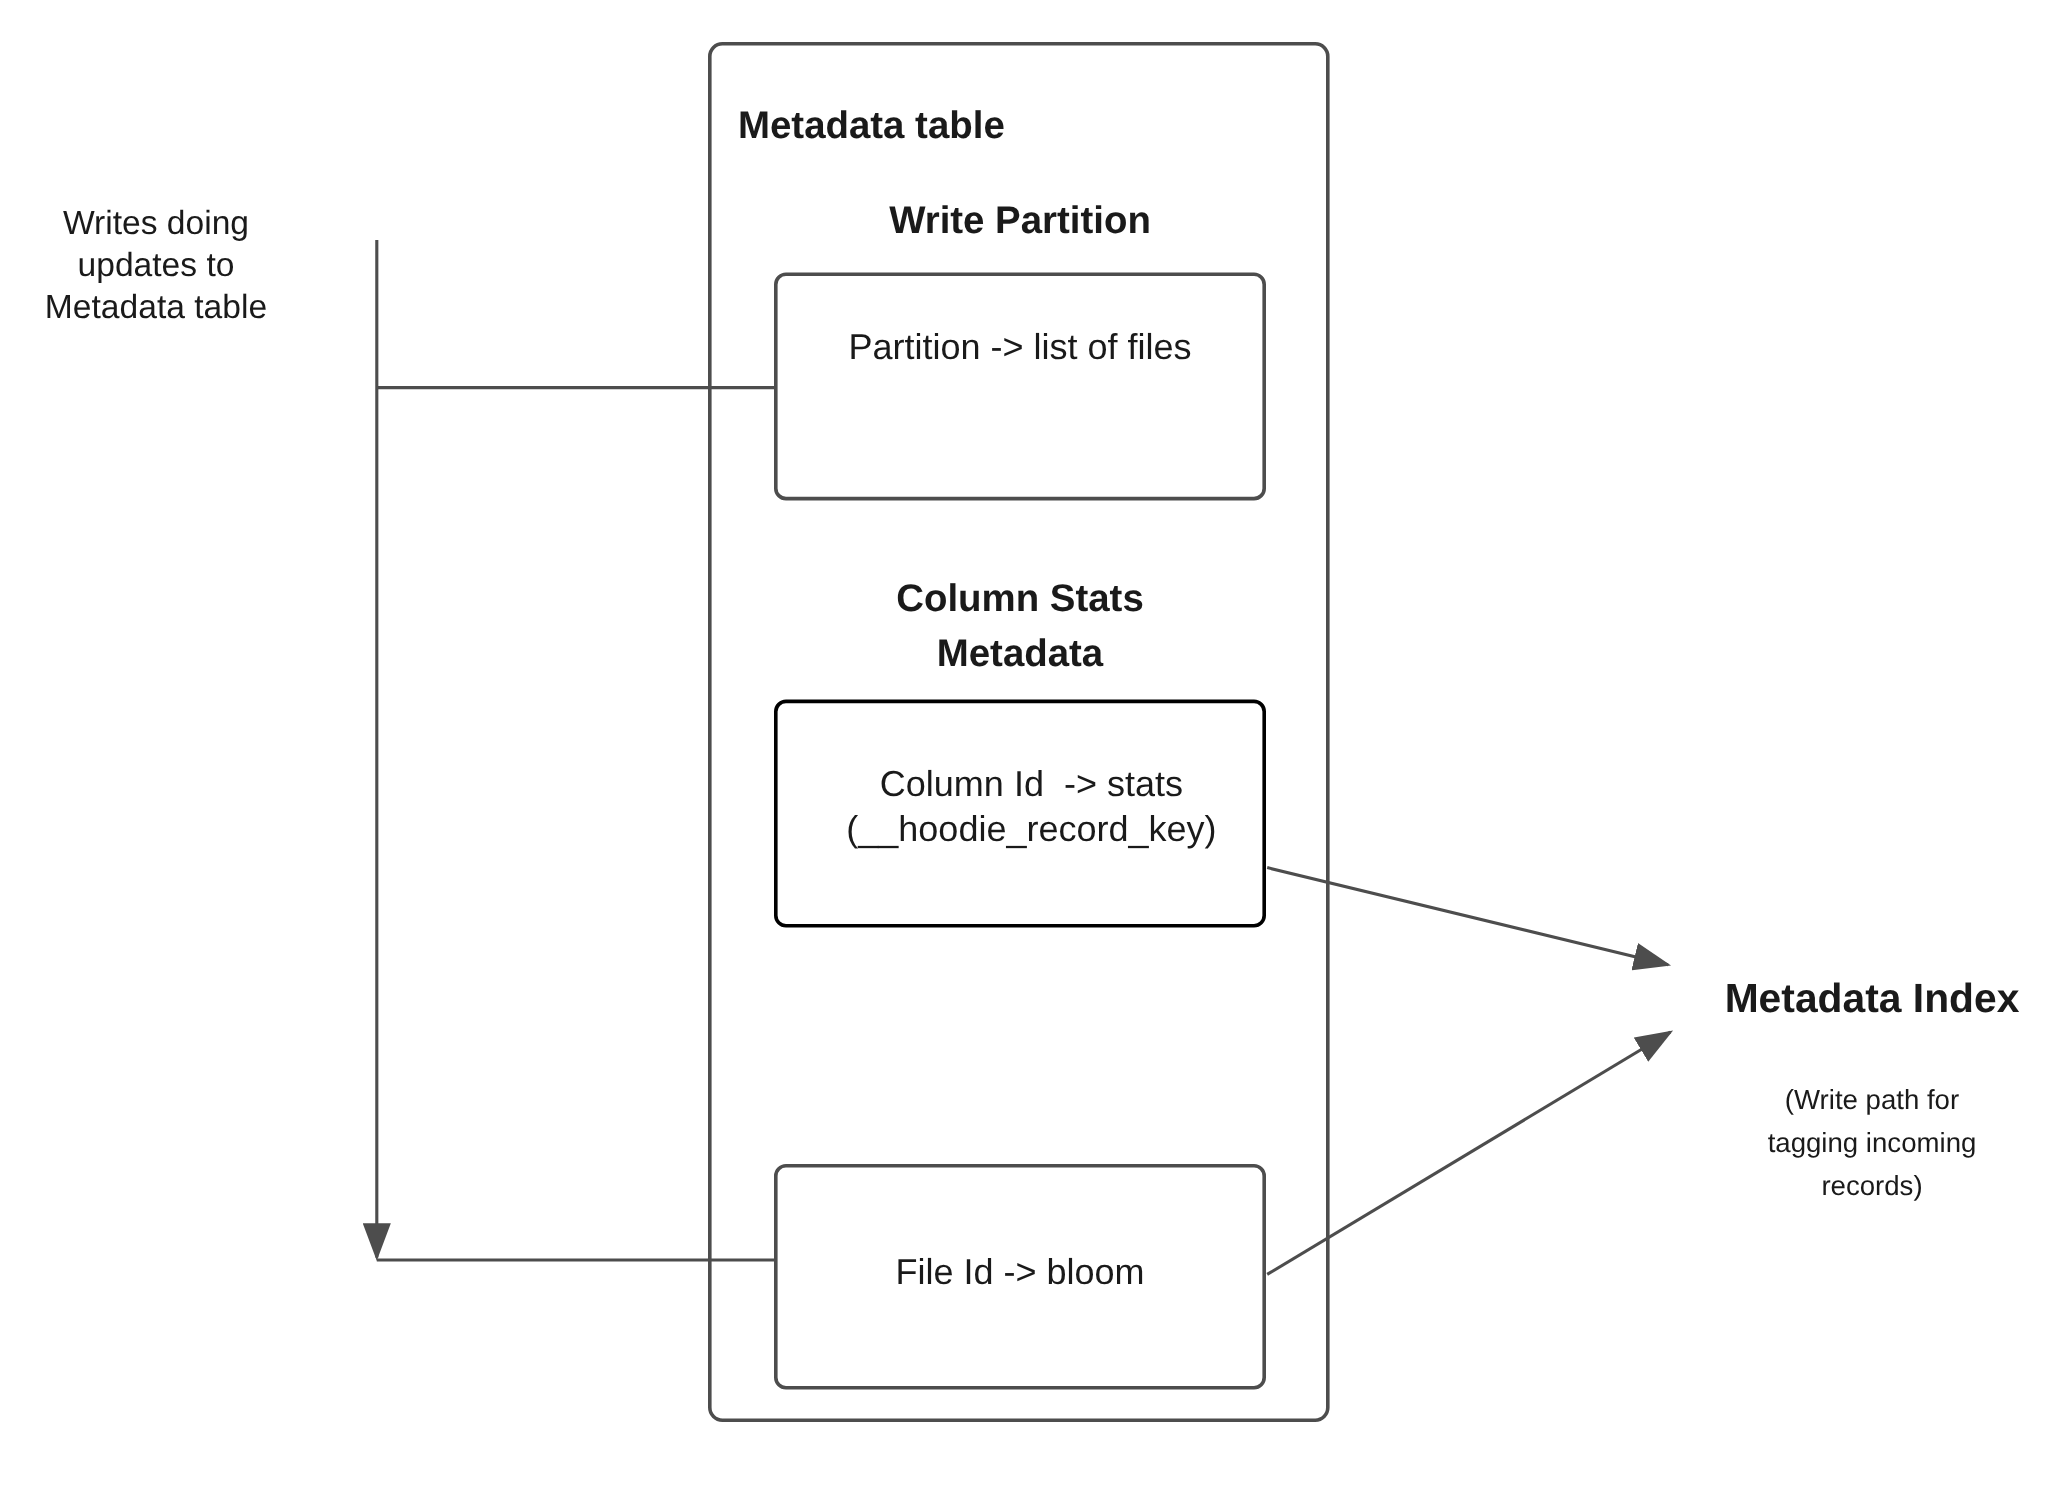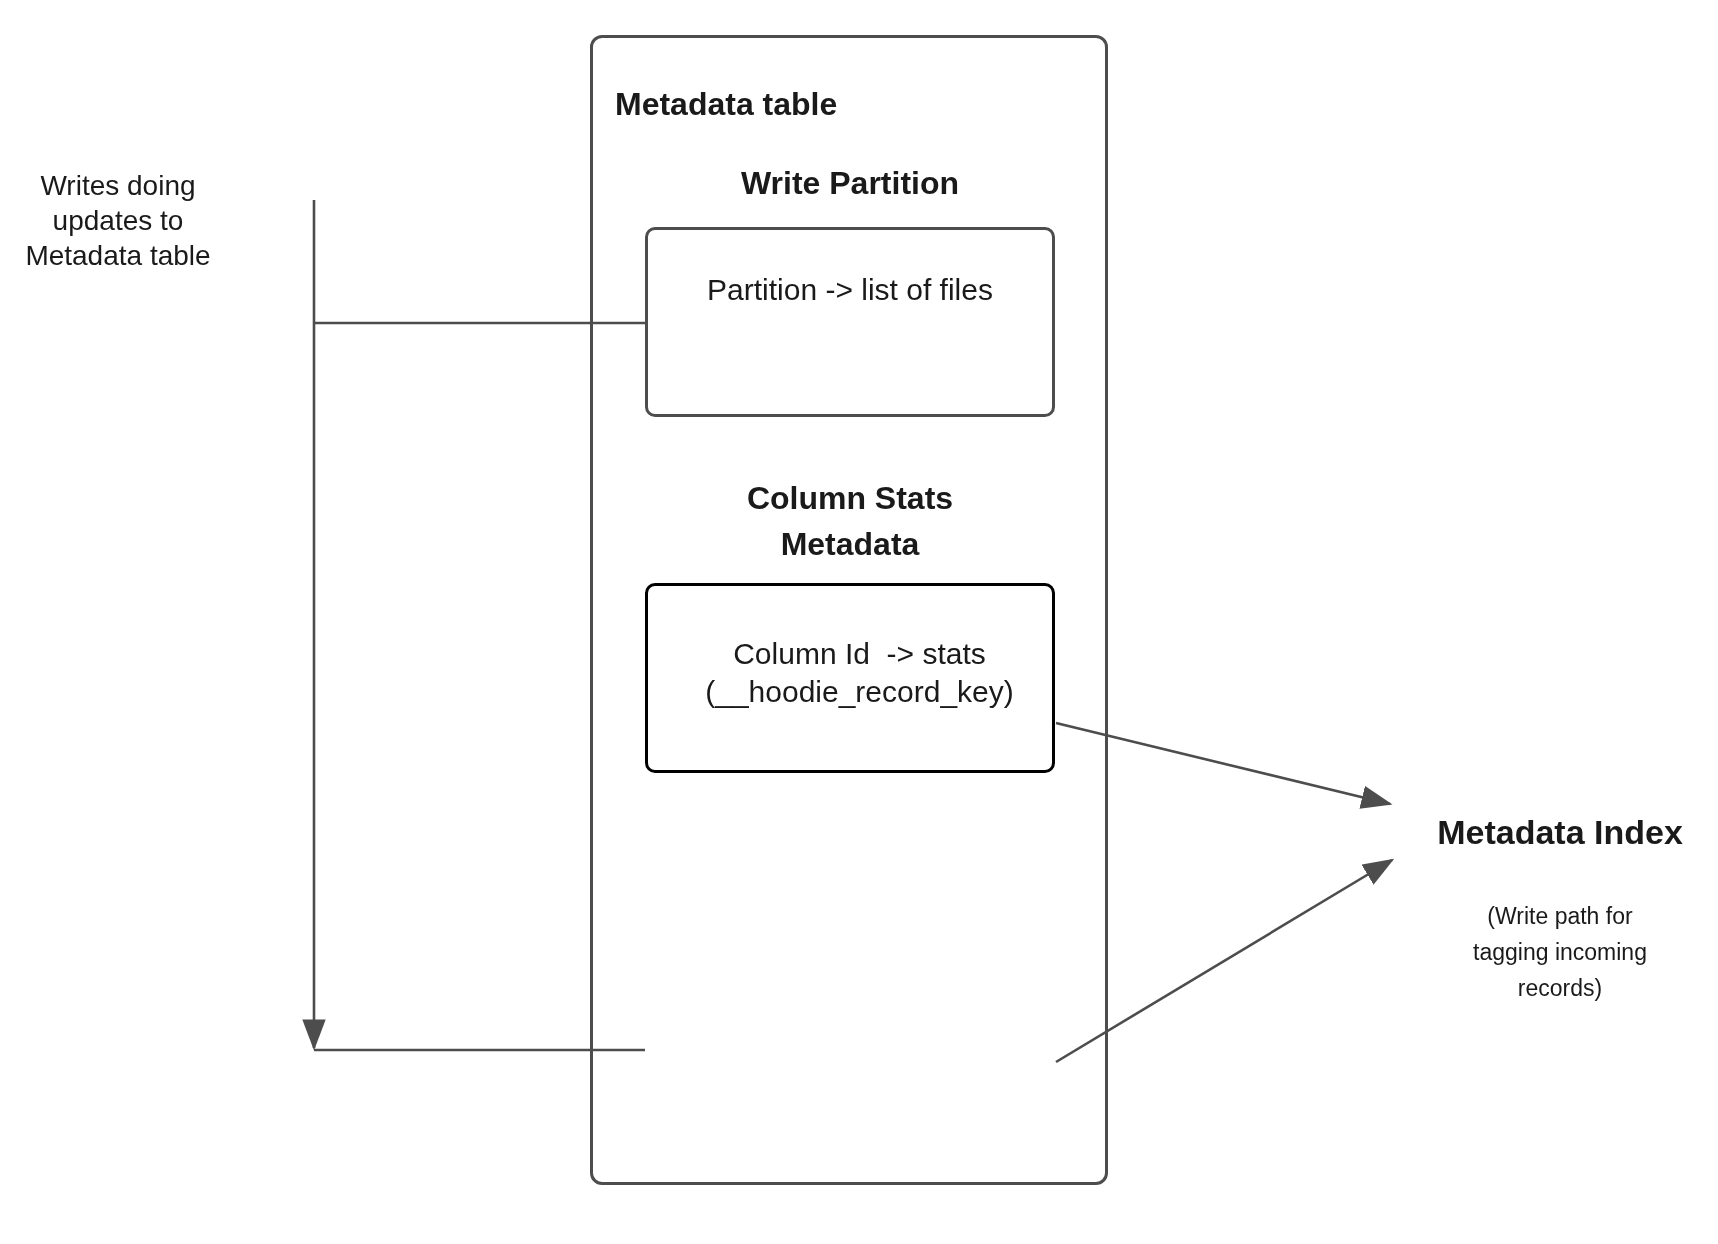--- a/index.html
+++ b/index.html
@@ -54,21 +54,21 @@
     justify-content: center;
   }
   .inner-box.black { border-color: #000000; padding-left: 19px; }
   .body-text {
     font-size: 30px;
     line-height: 38px;
     text-align: center;
     white-space: pre-wrap;
   }
   .left-label {
-    left: 8px; top: 168px;
+    left: 20px; top: 168px;
     width: 220px;
     text-align: center;
     font-size: 28px;
     line-height: 35px;
     white-space: pre-line;
   }
   .index-title {
     left: 1400px; top: 812px;
     width: 320px;
     text-align: center;
@@ -110,20 +110,23 @@
     <div class="body-text">Partition -&gt; list of files</div>
   </div>
 
   <div class="abs heading" style="top:475px;">Column Stats
 Metadata</div>
   <div class="abs inner-box black" style="top:583px; height:190px; padding-bottom:10px;">
     <div class="body-text">Column Id  -&gt; stats
 (__hoodie_record_key)</div>
   </div>
 
+  <div class="abs inner-box" style="top:970px; height:188px; padding-bottom:6px;">
+    <div class="body-text">File Id -&gt; bloom</div>
+  </div>
 
   <div class="abs index-title">Metadata Index</div>
   <div class="abs index-subtitle">(Write path for
 tagging incoming
 records)</div>
 
   <svg class="abs wires" viewBox="0 0 1718 1244">
     <defs>
       <marker id="arrow" viewBox="0 0 12 9" refX="11" refY="4.5" markerWidth="12" markerHeight="9" orient="auto" markerUnits="strokeWidth">
         <path d="M0,0 L12,4.5 L0,9 z" fill="#4d4d4d"></path>

